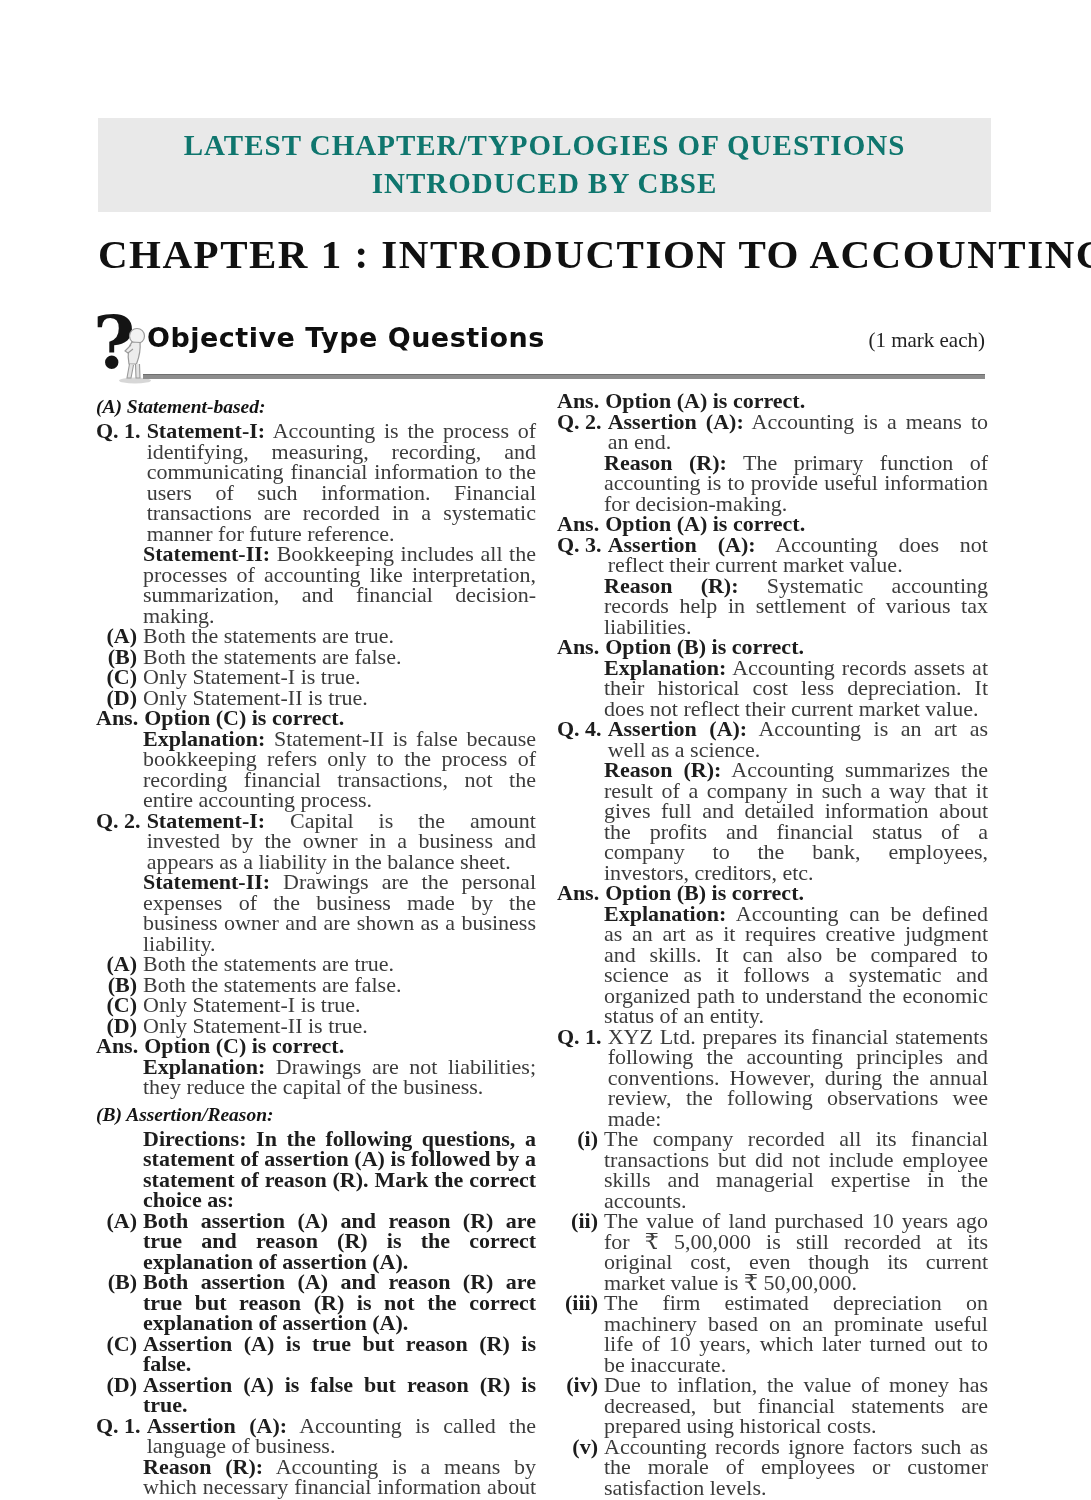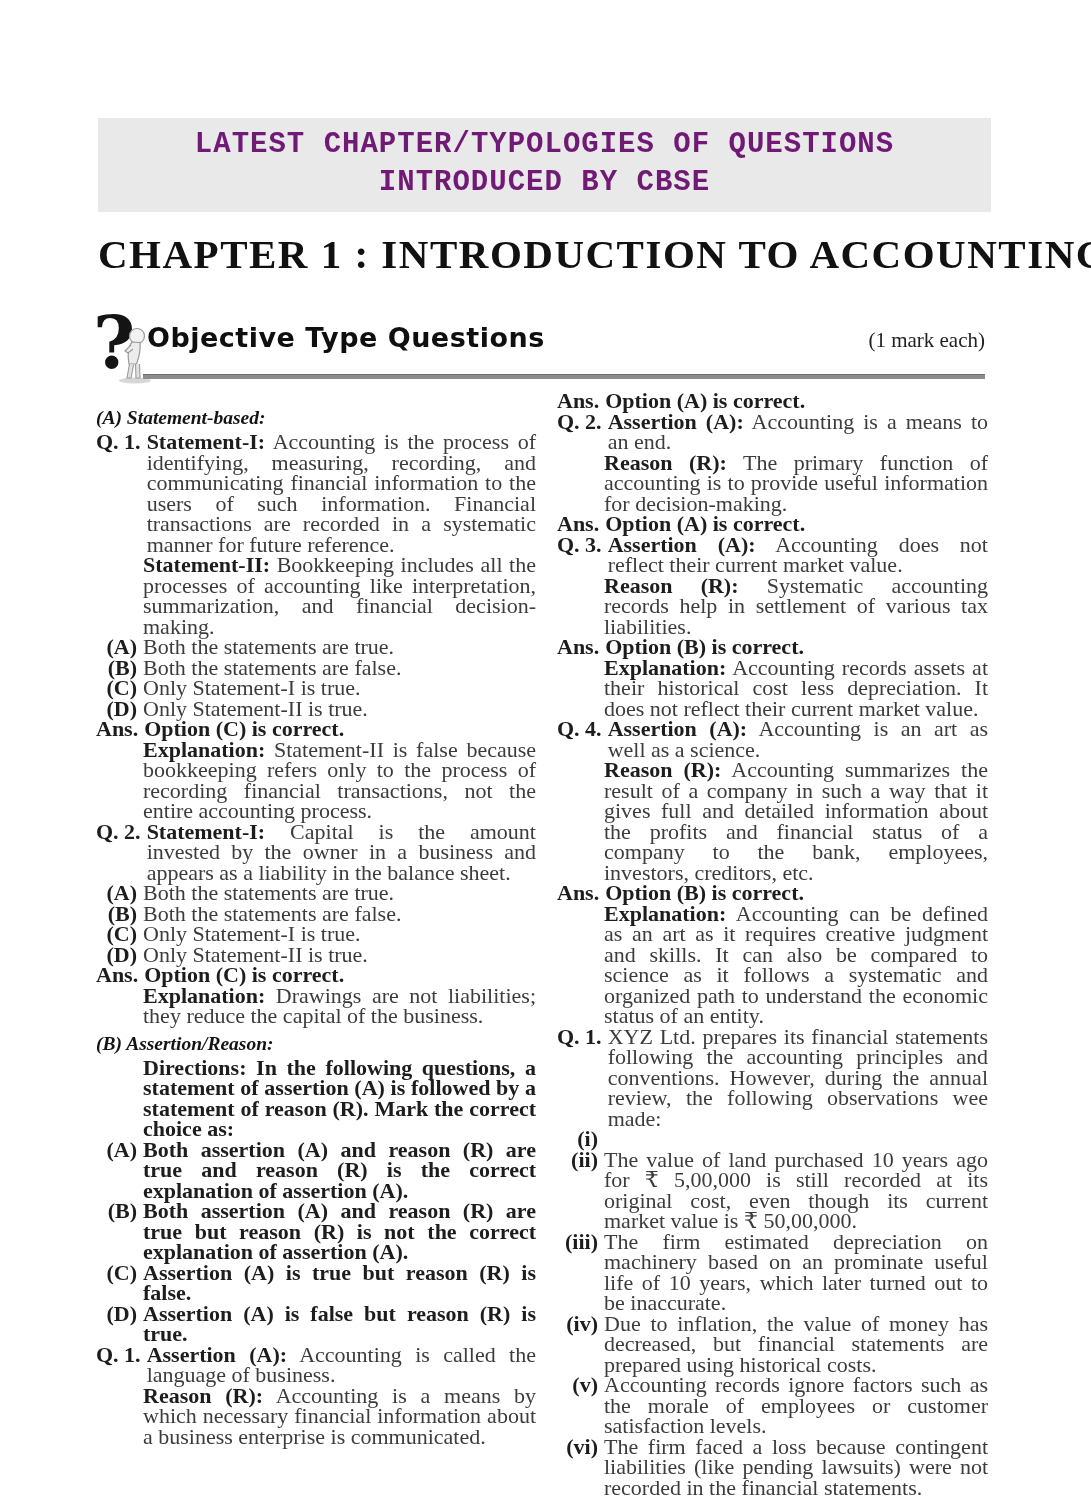--- a/index.html
+++ b/index.html
@@ -1,22 +1,22 @@
 <!DOCTYPE html>
 <html><head>
 <meta charset="utf-8">
 <style>
   html,body{margin:0;padding:0;background:#ffffff;}
   body{width:1091px;height:1500px;font-family:"Liberation Serif","DejaVu Serif",serif;}
   .page{position:relative;width:1091px;height:1500px;overflow:hidden;background:#fff;}
 
   .banner{position:absolute;left:98px;top:118px;width:893px;background:#e9e9e9;
           text-align:center;padding:8px 0 10px;}
-  .banner-line{font-weight:bold;font-size:29px;line-height:38px;color:#701a75;
-          letter-spacing:1px;font-family:Liberation Mono, monospace;}
+  .banner-line{font-weight:bold;font-size:29px;line-height:38px;color:#0f766e;
+          letter-spacing:1px;}
 
   .chapter-title{position:absolute;left:98px;top:230px;width:900px;margin:0;
           font-size:41px;font-weight:bold;color:#111;letter-spacing:1.5px;white-space:nowrap;}
 
   .obj-header{position:absolute;left:95px;top:308px;width:893px;height:74px;}
   .obj-icon{position:absolute;left:0;top:0;}
   .obj-title{position:absolute;left:52px;top:14px;font-family:"DejaVu Sans","Liberation Sans",sans-serif;
           font-weight:bold;font-size:27px;color:#0f0f0f;letter-spacing:0.5px;}
   .obj-marks{position:absolute;right:3px;top:20px;font-size:21px;color:#222;}
   .obj-rule{position:absolute;left:48px;top:66px;width:842px;height:5px;background:#8d8d8d;
@@ -27,21 +27,21 @@
   #col-right{left:557px;width:431px;}
 
   .block{display:flex;font-size:22px;line-height:20.5px;color:#3c3c3c;}
   .marker{flex:0 0 47px;text-align:right;padding-right:6px;box-sizing:border-box;
           font-weight:bold;color:#1d1d1d;white-space:nowrap;}
   .txt{flex:1;text-align:justify;}
   .txt .b{font-weight:bold;color:#1d1d1d;}
   .txt .r{color:#3c3c3c;}
   .h-block{font-style:italic;font-weight:bold;font-size:19.5px;line-height:24px;
           color:#141414;margin:5px 0 2px;}
-  .h-block:first-child{margin-top:15px;}
+  .h-block:first-child{margin-top:4px;}
 </style>
 </head>
 <body>
 
 <div class="page">
 
   <div class="banner">
     <div class="banner-line">LATEST CHAPTER/TYPOLOGIES OF QUESTIONS</div>
     <div class="banner-line">INTRODUCED BY CBSE</div>
   </div>
@@ -96,20 +96,21 @@
       <div class="block">
         <div class="marker"></div>
         <div class="txt"><span class="b">Explanation:</span><span class="r"> Statement-II is false because bookkeeping refers only to the process of recording financial transactions, not the entire accounting process.</span></div>
       </div>
       <div class="block">
         <div class="marker"><span>Q. 2.</span></div>
         <div class="txt"><span class="b">Statement-I:</span><span class="r"> Capital is the amount invested by the owner in a business and appears as a liability in the balance sheet.</span></div>
       </div>
       <div class="block">
         <div class="marker"></div>
+        <div class="txt"><span class="b">Statement-II:</span><span class="r"> Drawings are the personal expenses of the business made by the business owner and are shown as a business liability.</span></div>
       </div>
       <div class="block">
         <div class="marker"><span>(A)</span></div>
         <div class="txt"><span class="r">Both the statements are true.</span></div>
       </div>
       <div class="block">
         <div class="marker"><span>(B)</span></div>
         <div class="txt"><span class="r">Both the statements are false.</span></div>
       </div>
       <div class="block">
@@ -206,20 +207,21 @@
       <div class="block">
         <div class="marker"></div>
         <div class="txt"><span class="b">Explanation:</span><span class="r"> Accounting can be defined as an art as it requires creative judgment and skills. It can also be compared to science as it follows a systematic and organized path to understand the economic status of an entity.</span></div>
       </div>
       <div class="block">
         <div class="marker"><span>Q. 1.</span></div>
         <div class="txt"><span class="r">XYZ Ltd. prepares its financial statements following the accounting principles and conventions. However, during the annual review, the following observations wee made:</span></div>
       </div>
       <div class="block">
         <div class="marker"><span>(i)</span></div>
+        <div class="txt"><span class="r">The company recorded all its financial transactions but did not include employee skills and managerial expertise in the accounts.</span></div>
       </div>
       <div class="block">
         <div class="marker"><span>(ii)</span></div>
         <div class="txt"><span class="r">The value of land purchased 10 years ago for ₹ 5,00,000 is still recorded at its original cost, even though its current market value is ₹ 50,00,000.</span></div>
       </div>
       <div class="block">
         <div class="marker"><span>(iii)</span></div>
         <div class="txt"><span class="r">The firm estimated depreciation on machinery based on an prominate useful life of 10 years, which later turned out to be inaccurate.</span></div>
       </div>
       <div class="block">

